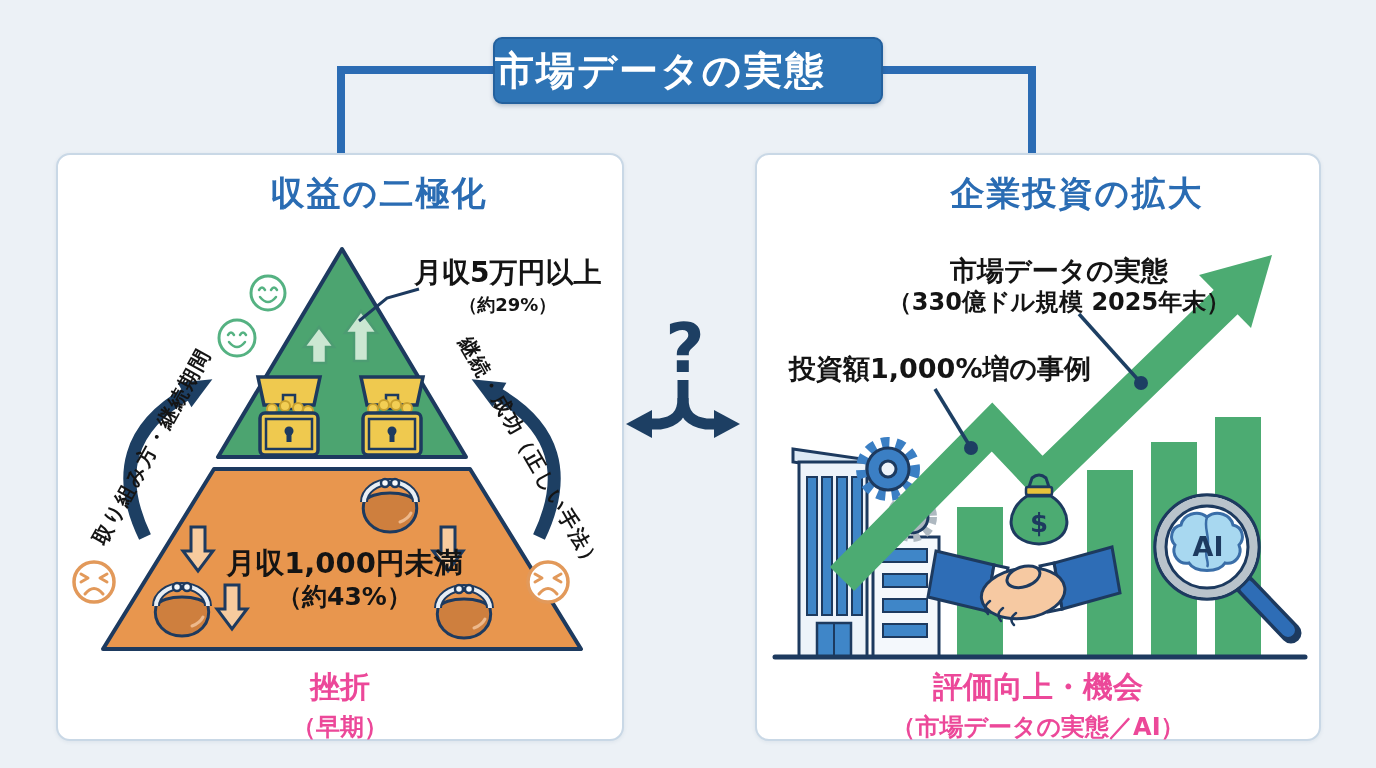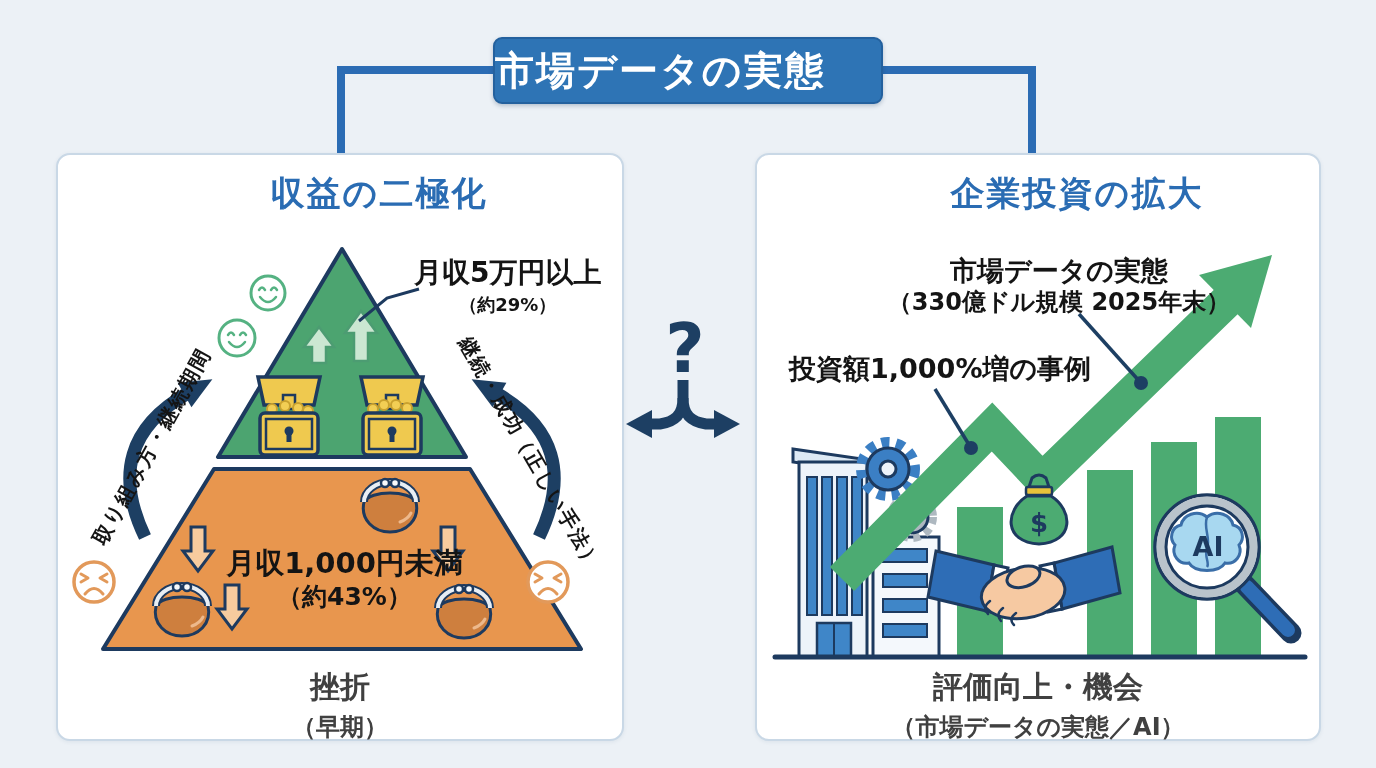--- a/index.html
+++ b/index.html
@@ -33,21 +33,21 @@
   .lbl{color:#141414;font-weight:bold;line-height:1.15;}
   .top-tier-label{left:356px;top:102px;text-align:center;}
   .top-tier-label .l1{font-size:28px;}
   .top-tier-label .l2{font-size:18px;margin-top:6px;}
   .bottom-tier-label{left:114px;top:392px;width:345px;text-align:center;}
   .bottom-tier-label .l1{font-size:29px;}
   .bottom-tier-label .l2{font-size:25px;margin-top:3px;}
   .rot-label{font-size:20px;font-weight:bold;color:#141414;letter-spacing:2px;white-space:nowrap;}
   .rot-left{left:-26px;top:278px;width:240px;text-align:center;transform:rotate(-61deg);}
   .rot-right{left:332px;top:285px;width:280px;text-align:center;transform:rotate(60deg);}
-  .panel-caption{left:0;top:512px;width:100%;text-align:center;color:#404040;font-weight:bold;}
+  .panel-caption{left:0;top:512px;width:100%;text-align:center;color:#ec4899;font-weight:bold;}
   .panel-caption .l1{font-size:30px;}
   .panel-caption .l2{font-size:24px;margin-top:3px;}
   .forecast-label{left:92px;top:100px;width:420px;text-align:center;}
   .forecast-label .l1{font-size:27px;}
   .forecast-label .l2{font-size:24px;margin-top:3px;}
   .case-label{left:32px;top:198px;font-size:27px;}
 </style>
 </head>
 <body>
 

